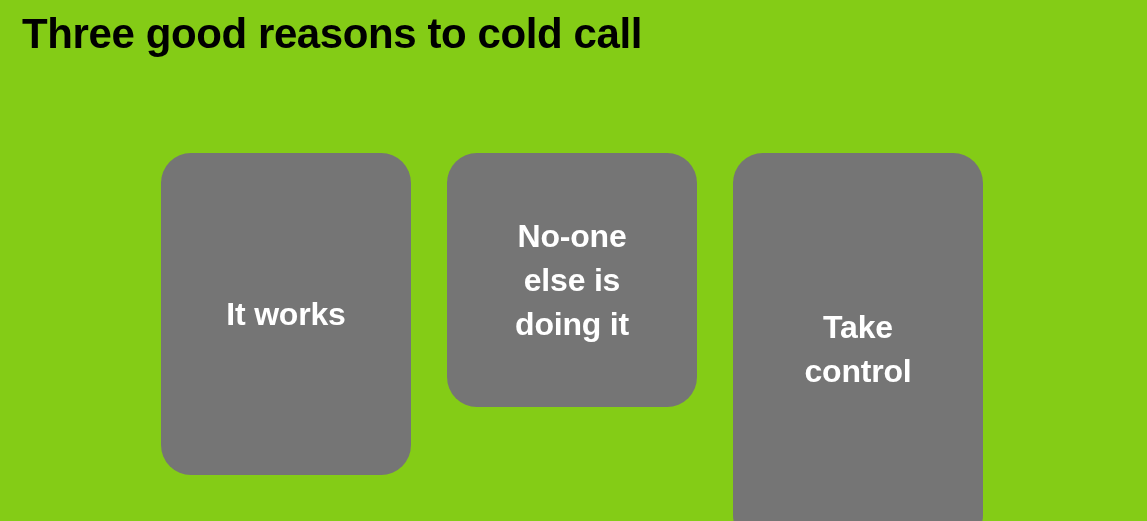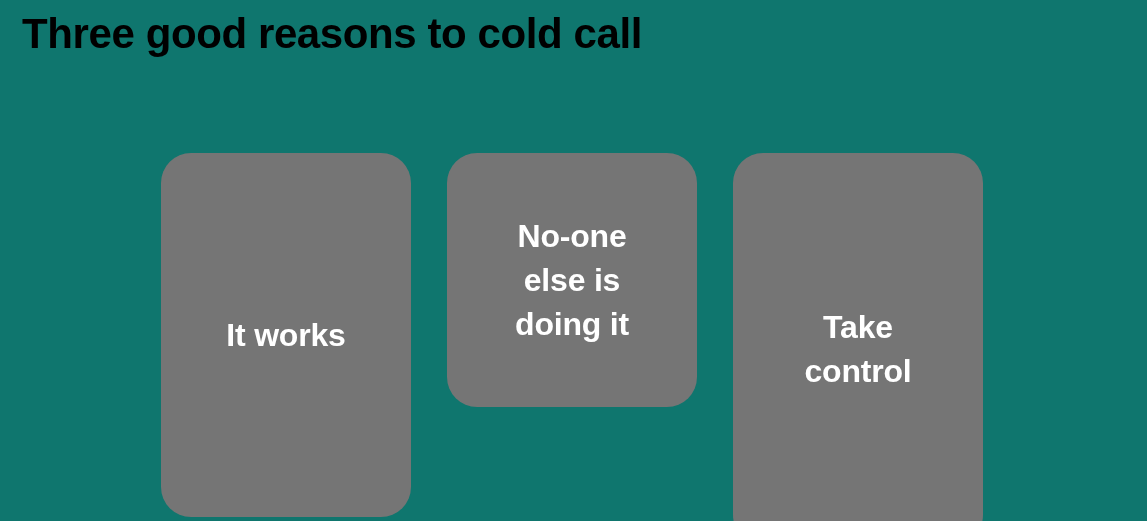--- a/index.html
+++ b/index.html
@@ -11,21 +11,21 @@
     width: 1147px;
     height: 521px;
     overflow: hidden;
     font-family: "Liberation Sans", "DejaVu Sans", sans-serif;
     -webkit-font-smoothing: antialiased;
   }
   .slide {
     position: relative;
     width: 1147px;
     height: 521px;
-    background: #0f766e;
+    background: #84cc16;
   }
   .slide-title {
     position: absolute;
     left: 22px;
     top: 8px;
     font-size: 42px;
     line-height: 52px;
     font-weight: bold;
     color: #000000;
     letter-spacing: -0.4px;
@@ -35,21 +35,21 @@
     position: absolute;
     left: 161px;
     top: 153px;
     display: flex;
     flex-direction: row;
     align-items: flex-start;
     gap: 36px;
   }
   .card {
     width: 250px;
-    height: 364px;
+    height: 322px;
     border-radius: 30px;
     background: #757575;
     display: flex;
     align-items: center;
     justify-content: center;
     box-sizing: border-box;
     padding: 10px 14px;
   }
   .card-2 { height: 254px; justify-content: center; }
   .card-3 { height: 392px; }

